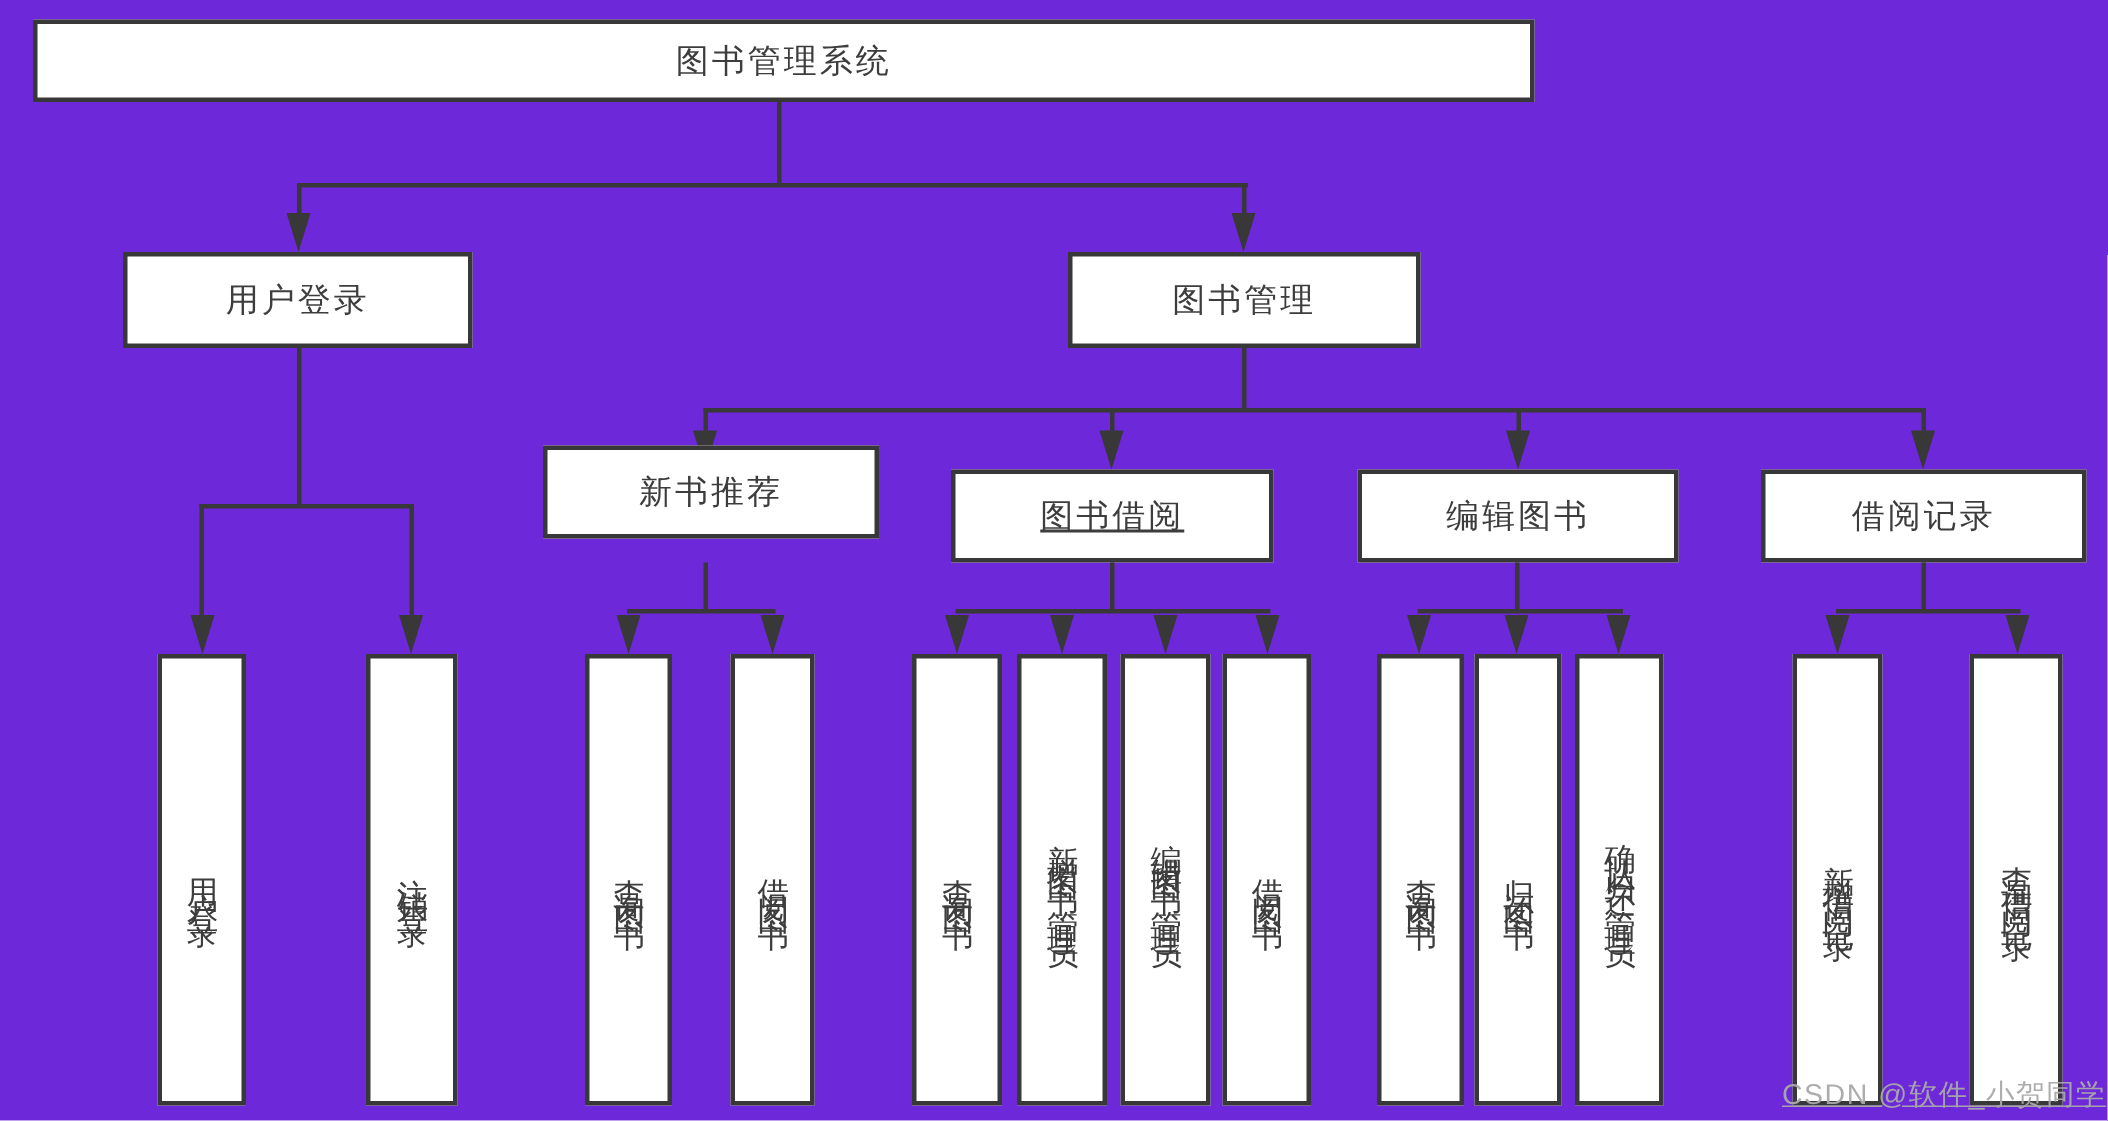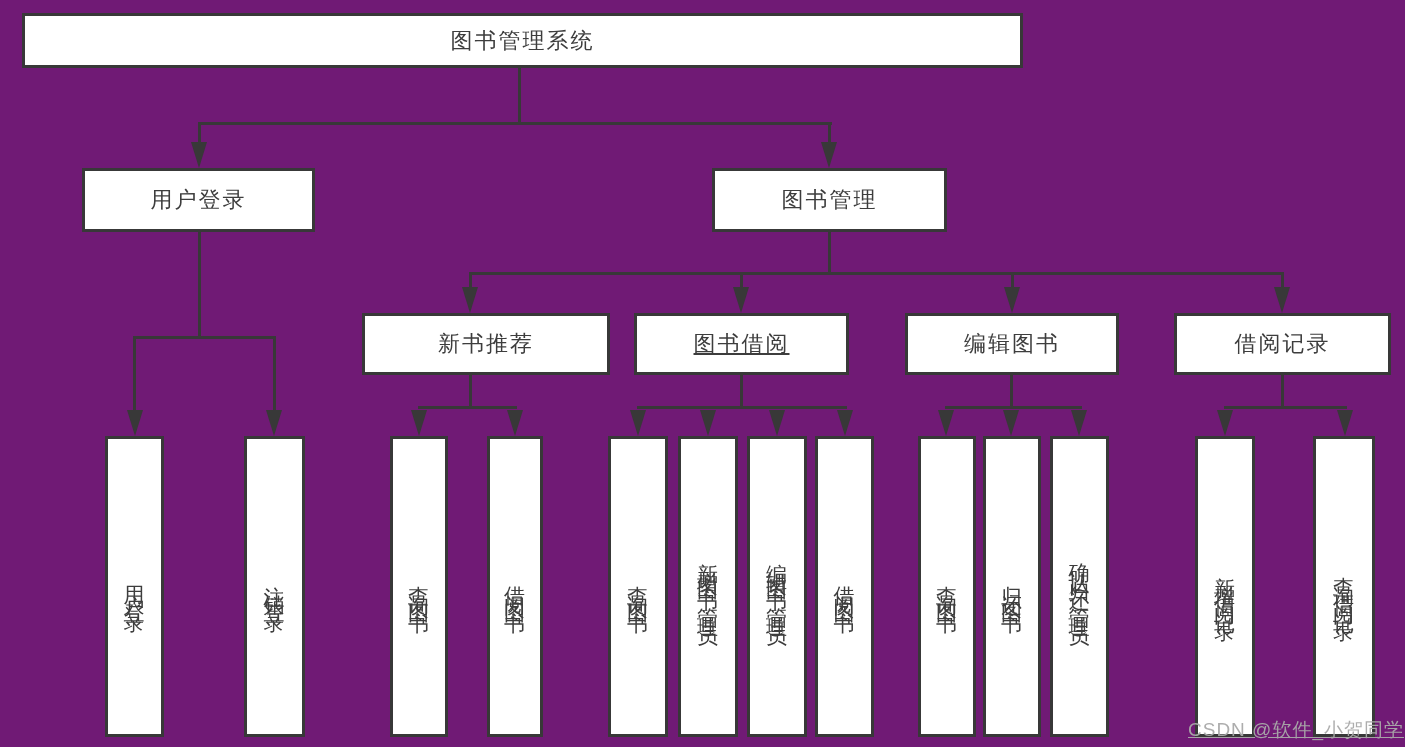--- a/index.html
+++ b/index.html
@@ -1,17 +1,17 @@
 <!DOCTYPE html>
 <html><head>
 <meta charset="utf-8">
 <style>
   html,body { margin:0; padding:0; background:#ffffff; }
   .canvas {
-    position:relative; width:1405px; height:747px; background:#701a75;
+    position:relative; width:1405px; height:747px; background:#6d28d9;
     font-family:"Liberation Sans", sans-serif; overflow:hidden;
   }
   .node {
     position:absolute; box-sizing:border-box;
     border:3px solid #383838; background:#ffffff; color:#3d3d3d;
     display:flex; align-items:center; justify-content:center;
   }
   .hnode { font-size:22px; letter-spacing:2px; white-space:nowrap; }
   .leaf  {
     writing-mode:vertical-rl; text-orientation:mixed;
@@ -65,21 +65,21 @@
   <div class="hline" style="left:469px; top:272px; width:815px;"></div>
   <div class="vline" style="left:469px;  top:272px; height:18px;"></div>
   <div class="arrow" style="left:462px;  top:287px;"></div>
   <div class="vline" style="left:740px;  top:272px; height:18px;"></div>
   <div class="arrow" style="left:733px;  top:287px;"></div>
   <div class="vline" style="left:1011px; top:272px; height:18px;"></div>
   <div class="arrow" style="left:1004px; top:287px;"></div>
   <div class="vline" style="left:1281px; top:272px; height:18px;"></div>
   <div class="arrow" style="left:1274px; top:287px;"></div>
 
-  <div class="node hnode" style="left:362px; top:313px; width:248px; height:62px;justify-content:center;">
+  <div class="node hnode" style="left:362px; top:297px; width:224px; height:62px;justify-content:center;">
     <span>新书推荐</span>
   </div>
   <div class="node hnode" style="left:634px; top:313px; width:215px; height:62px;text-decoration:underline;">
     <span>图书借阅</span>
   </div>
   <div class="node hnode" style="left:905px; top:313px; width:214px; height:62px;">
     <span>编辑图书</span>
   </div>
   <div class="node hnode" style="left:1174px; top:313px; width:217px; height:62px;">
     <span>借阅记录</span>

